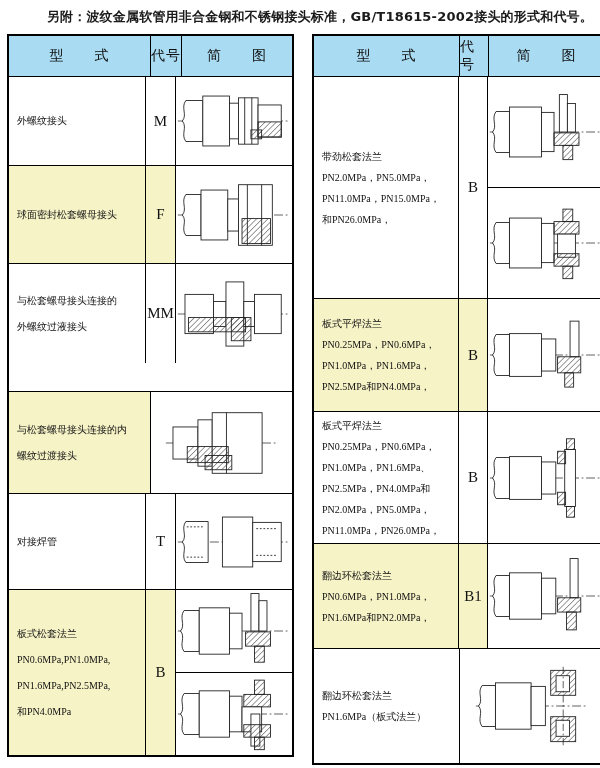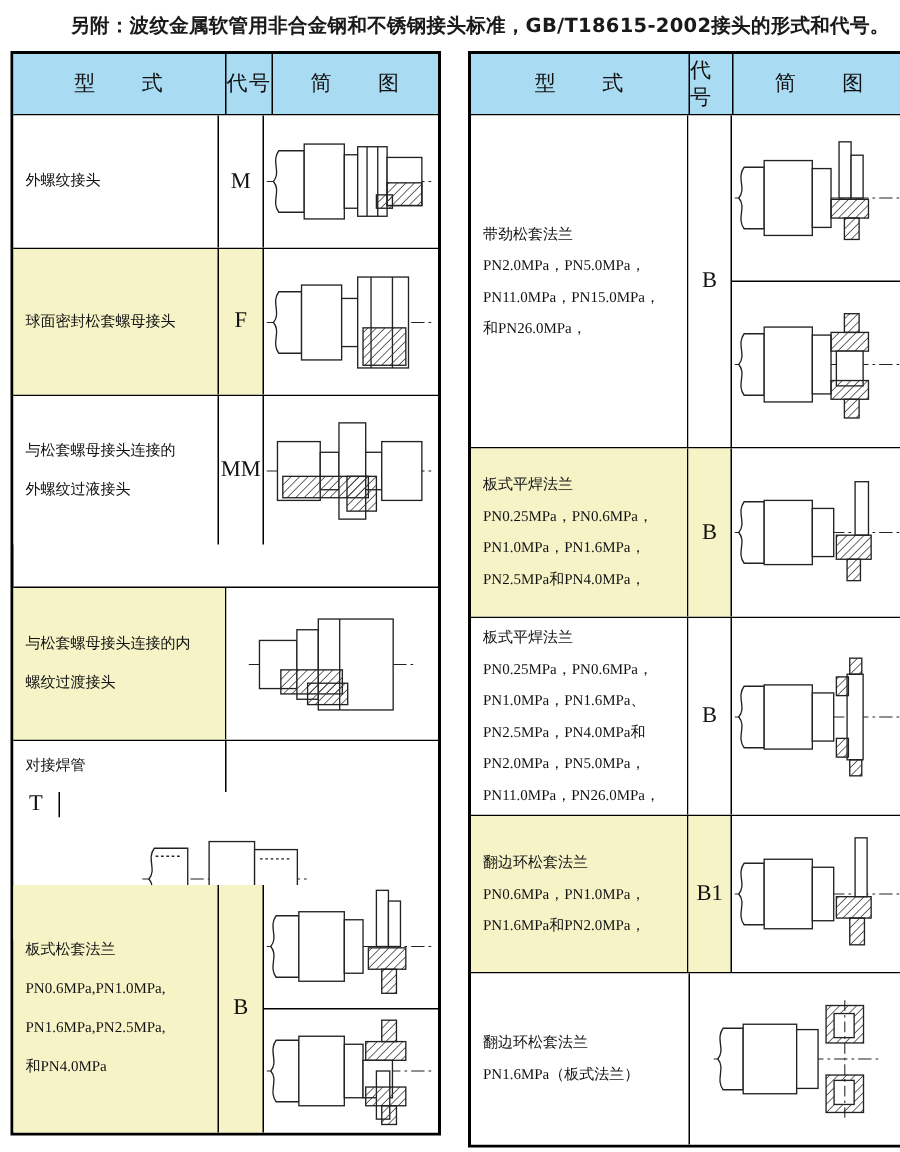--- a/index.html
+++ b/index.html
@@ -153,21 +153,21 @@
                 <rect x="10" y="28" width="28" height="36" fill="#fff" stroke="#222222" stroke-width="1"></rect>
                 <rect x="38" y="20" width="16" height="52" fill="#fff" stroke="#222222" stroke-width="1"></rect>
                 <rect x="54" y="12" width="56" height="68" fill="#fff" stroke="#222222" stroke-width="1"></rect>
                 <line x1="70" y1="12" x2="70" y2="80" stroke="#222222" stroke-width="1"></line>
                 <rect x="26" y="50" width="46" height="18" fill="url(#hp)" stroke="#222222" stroke-width="1"></rect>
                 <rect x="46" y="60" width="30" height="16" fill="url(#hp)" stroke="#222222" stroke-width="1"></rect>
               </svg>
             </div>
           </div>
         </div>
-        <div class="row" style="height: 96px; flex-direction: column;">
+        <div class="row" style="height: 96px;">
           <div class="cell c0 typec">
             <div class="type-text">对接焊管</div>
           </div>
           <div class="cell c1 codec">T</div>
           <div class="cell c2 diagc">
             <div class="dbox">
               <svg viewBox="0 0 130 92" width="116" height="82">
                 <line x1="2" y1="46" x2="128" y2="46" stroke="#222222" stroke-width="0.8" stroke-dasharray="10 3 2 3"></line>
                 <path d="M 11 23 C 5 31 13 39 7 46 C 13 53 5 61 11 69 L 36 69 L 36 23 Z" fill="#fff" stroke="#222222" stroke-width="1"></path>
                 <line x1="12" y1="29" x2="32" y2="29" stroke="#222222" stroke-width="1" stroke-dasharray="2 2"></line>

